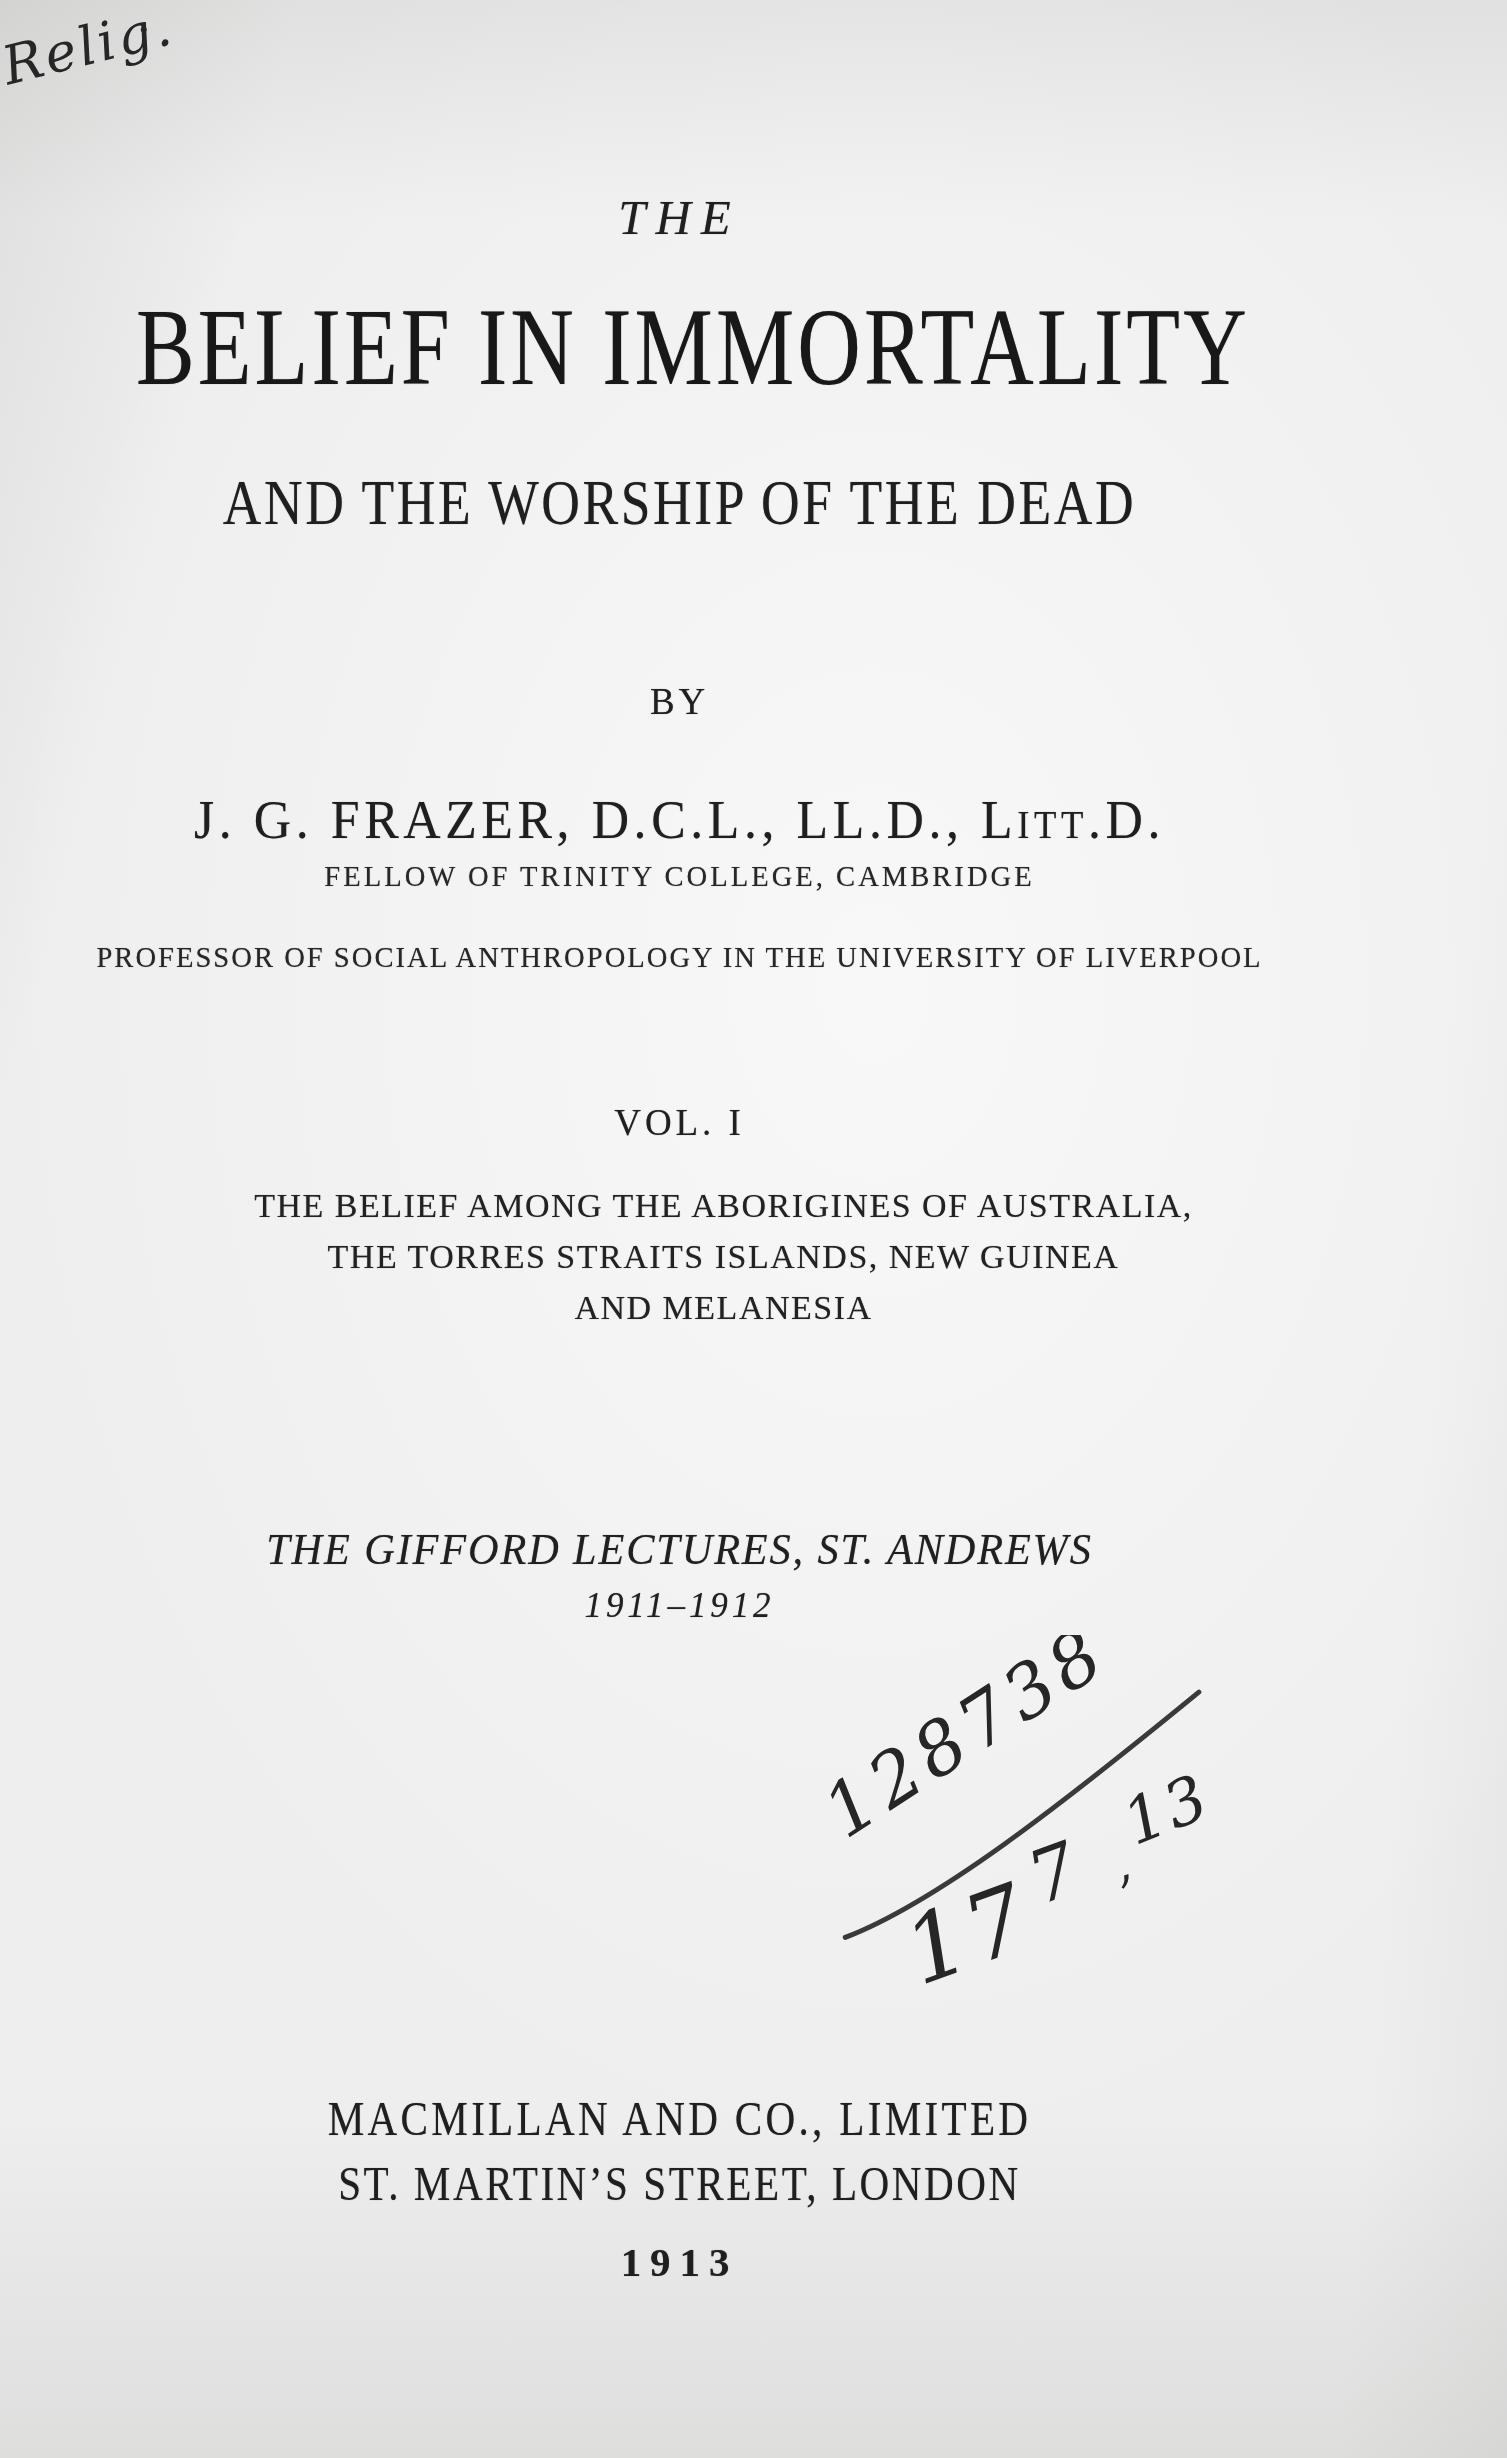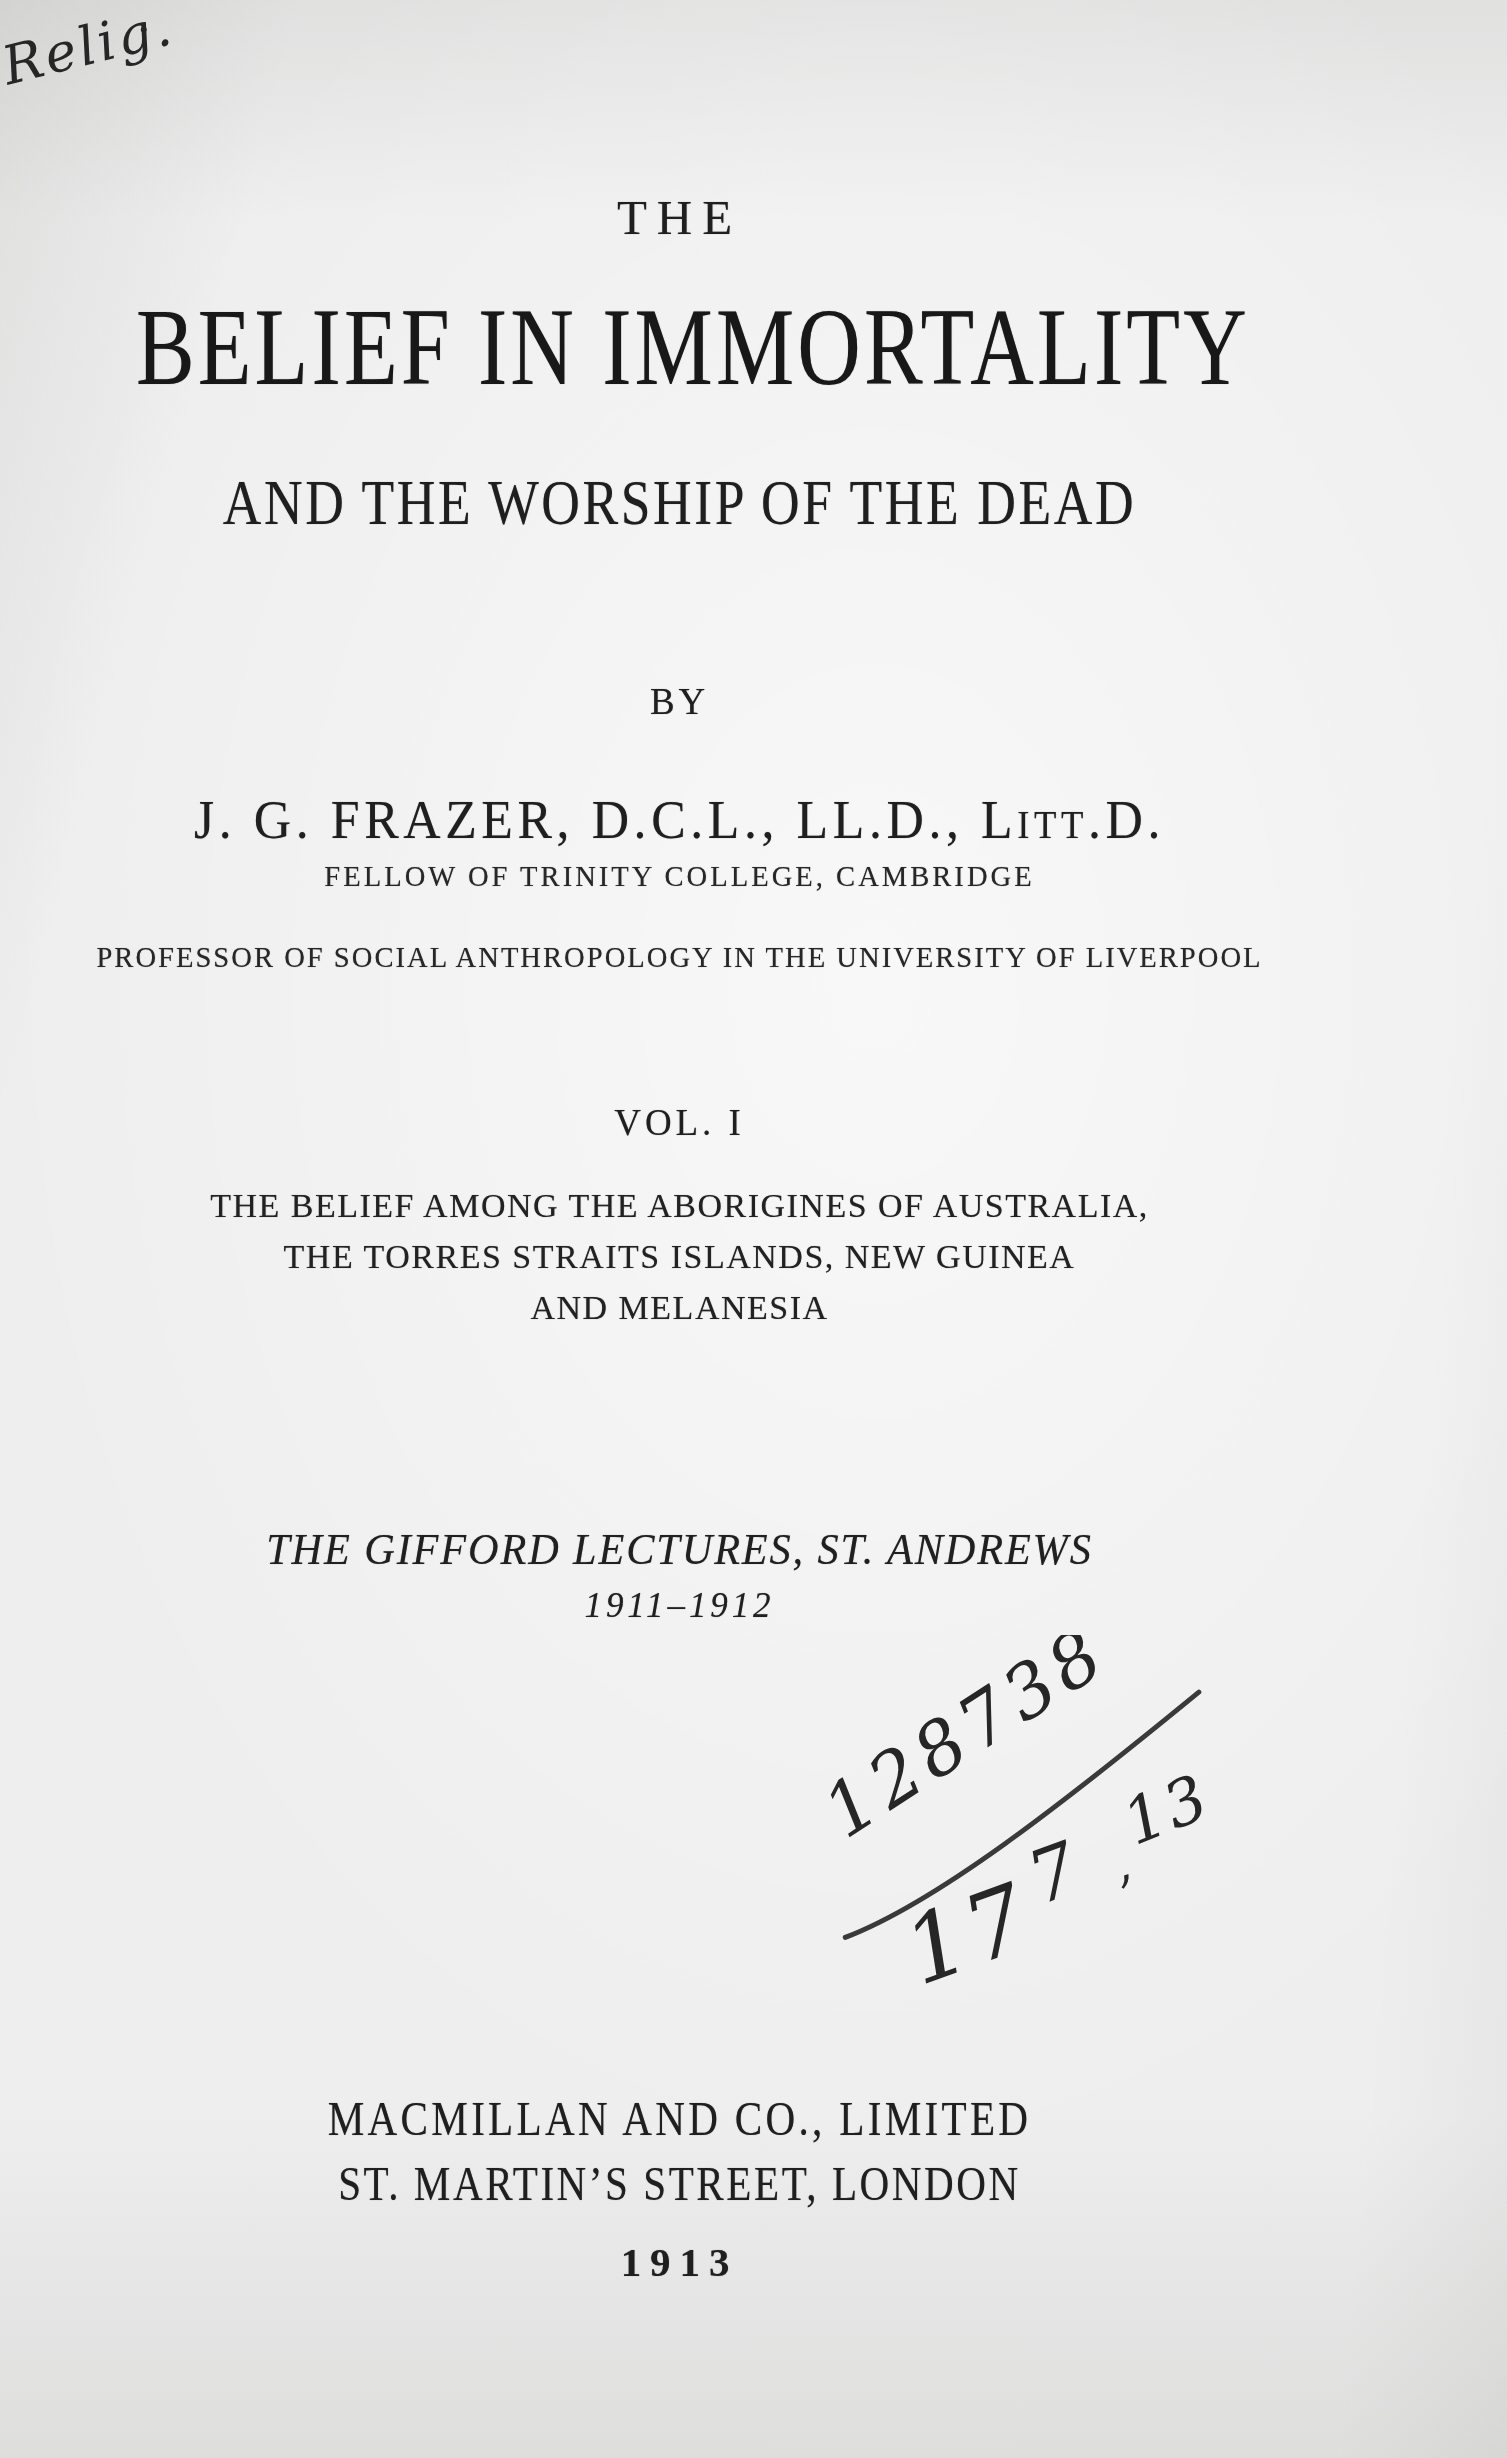--- a/index.html
+++ b/index.html
@@ -12,29 +12,29 @@
       linear-gradient(105deg, rgba(115,115,110,0.12), rgba(115,115,110,0) 14%),
       linear-gradient(180deg, rgba(110,110,105,0.10), rgba(110,110,105,0) 9%, rgba(110,110,105,0) 86%, rgba(110,110,105,0.12)),
       linear-gradient(275deg, rgba(115,115,110,0.07), rgba(115,115,110,0) 10%);
   }
   .page{position:absolute;inset:0;}
   .tblock{
     position:absolute;left:0;width:1359px;text-align:center;
     color:#1f1f1f;white-space:nowrap;
     text-shadow:0 0 1px rgba(20,20,20,0.45);
   }
-  .the-word      {top:189px;font-size:49px;letter-spacing:9.9px;}
+  .the-word      {top:189px;font-size:49px;letter-spacing:9.9px;font-style:italic;}
   .title-main    {top:284px;font-size:110px;letter-spacing:3.9px;transform:scale(0.80,1);transform-origin:50% 50%;color:#181818;}
   .title-sub     {top:467px;font-size:63px;letter-spacing:3px;transform:scale(0.85,1);transform-origin:50% 50%;}
   .by-label      {top:680px;font-size:37px;letter-spacing:3.9px;}
   .author-line   {top:788px;font-size:55px;letter-spacing:4.9px;font-variant:small-caps;transform:scale(0.94,1);transform-origin:50% 50%;}
   .affil-1       {top:861px;font-size:28.6px;letter-spacing:3px;color:#272727;}
   .affil-2       {top:942px;font-size:28.6px;letter-spacing:2px;color:#272727;}
   .vol-label     {top:1101px;font-size:37px;letter-spacing:3.9px;}
-  .vol-subtitle  {top:1180px;font-size:34px;letter-spacing:1.5px;line-height:51px;color:#222;}
+  .vol-subtitle  {top:1180px;font-size:34px;letter-spacing:1.5px;line-height:51px;color:#222;padding-left:44px;}
   .lectures      {top:1523px;font-size:45px;letter-spacing:2px;font-style:italic;transform:scale(0.94,1);transform-origin:50% 50%;color:#202020;}
   .lectures-date {top:1586px;font-size:35px;letter-spacing:3.9px;font-style:italic;color:#202020;}
   .publisher-1   {top:2090px;font-size:49px;letter-spacing:3.9px;transform:scale(0.84,1);transform-origin:50% 50%;}
   .publisher-2   {top:2155px;font-size:49px;letter-spacing:3px;transform:scale(0.84,1);transform-origin:50% 50%;}
   .year-line     {top:2238px;font-size:41px;letter-spacing:8.9px;font-weight:bold;}
   .handnote{position:absolute;left:0;top:0;width:256px;height:138px;}
   .accession{position:absolute;left:788px;top:1635px;width:473px;height:394px;}
   .hand-text{font-family:"DejaVu Serif", serif;font-style:italic;fill:#262626;}
 </style>
 </head>

